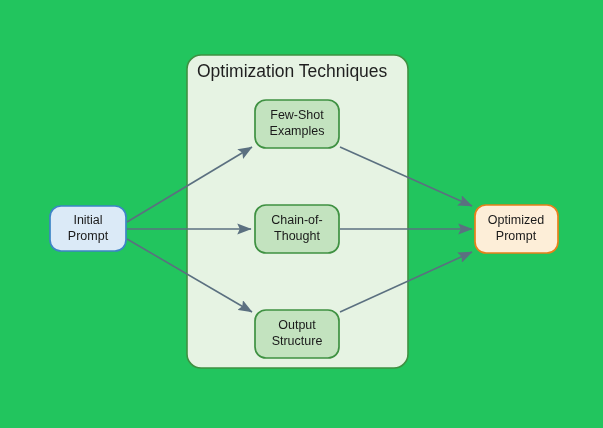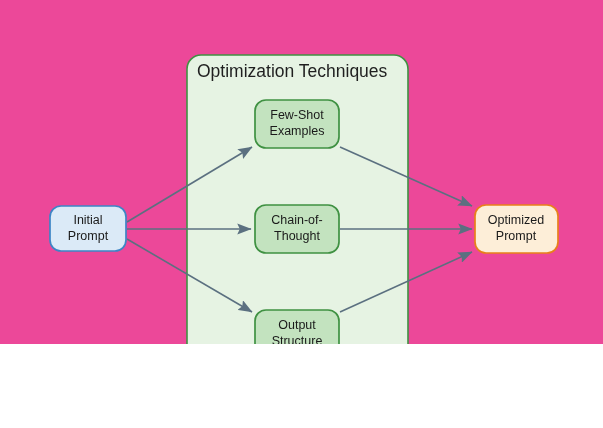--- a/index.html
+++ b/index.html
@@ -6,22 +6,22 @@
     margin: 0;
     padding: 0;
     background: #ffffff;
   }
   body {
     font-family: "Liberation Sans", sans-serif;
   }
   #canvas {
     position: relative;
     width: 603px;
-    height: 344px;
-    background: #ec4899;
+    height: 428px;
+    background: #22c55e;
     overflow: hidden;
   }
   #diagram-svg {
     position: absolute;
     left: 0;
     top: 0;
     width: 603px;
     height: 428px;
   }
   .node-label {

